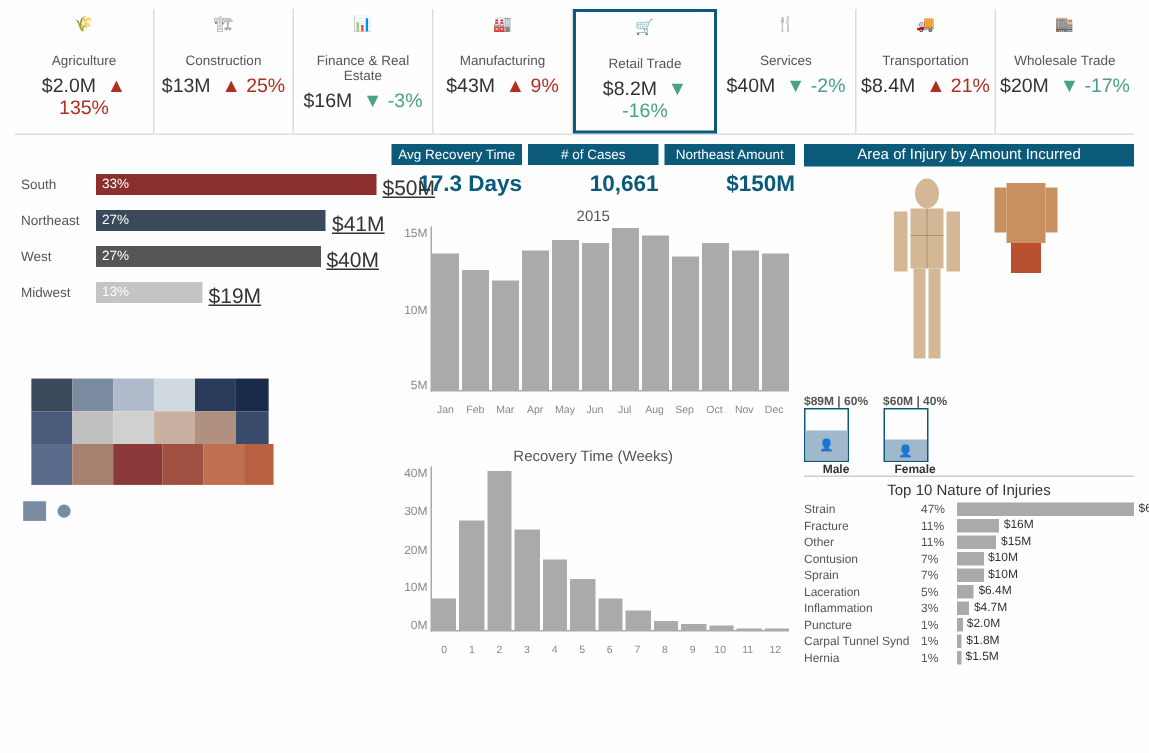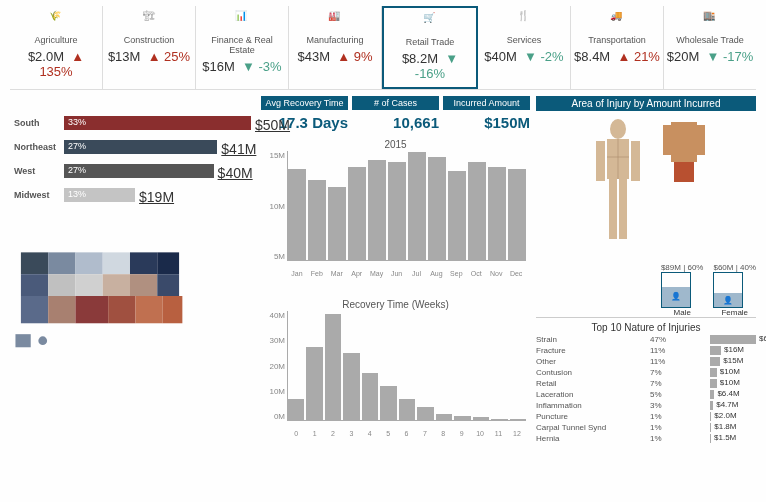--- a/index.html
+++ b/index.html
@@ -33,45 +33,45 @@
 
 .bar-title { background:#0b5a7a; color:#fff; text-align:center; font-size:10px; padding:2px 0; }
 
 .kpi3 { display:flex; gap:4px; margin-bottom:4px; }
 .kpi3 .k { flex:1; }
 .kpi3 .k .lbl { background:#0b5a7a; color:#fff; text-align:center; font-size:9px; padding:2px 0; }
 .kpi3 .k .val { text-align:right; font-size:15px; font-weight:bold; color:#0b5a7a; padding:4px 0; }
 
 .reg-chart { padding:10px 4px; }
 .reg-row { display:flex; align-items:center; margin:10px 0; font-size:9px; }
-.reg-lbl { width:50px; color:#555;font-weight:bold; }
+.reg-lbl { width:50px; color:#555; }
 .reg-bar-wrap { flex:1; position:relative; height:14px; }
 .reg-bar { position:absolute; top:0; height:14px; }
 .reg-pct { position:absolute; left:4px; top:1px; color:#fff; font-size:9px; }
 .reg-val { position:absolute; top:1px; font-size:14px; color:#333;text-decoration:underline; }
 
 .map { margin-top:14px; height:120px; }
 
 .monthly,.recovery { height:140px; position:relative; }
 .ct { text-align:center; font-size:10px; color:#555; margin-bottom:2px; }
 .axis-y { position:absolute; left:0; top:12px; bottom:18px; width:24px; display:flex; flex-direction:column; justify-content:space-between; font-size:8px; color:#888; text-align:right; }
 .plot { position:absolute; left:26px; right:4px; top:12px; bottom:18px; border-left:1px solid #aaa; border-bottom:1px solid #aaa; display:flex; align-items:flex-end; gap:2px; }
 .plot .bar { flex:1; background:#aaa; }
 .axis-x { position:absolute; left:26px; right:4px; bottom:2px; display:flex; font-size:7px; color:#888; }
 .axis-x span { flex:1; text-align:center; }
 
 .body-fig { display:flex; gap:6px; justify-content:center; padding:6px 0; }
-.sex-row { display:flex; justify-content:flex-end; gap:10px; align-items:flex-end; }
+.sex-row { display:flex; gap:10px; align-items:flex-end;font-weight:bold; }
 .sex { text-align:center; font-size:8px; }
 .sex .pct { font-size:8px; color:#555; }
 .sex .box { width:30px; height:36px; border:1px solid #0b5a7a; display:flex; align-items:flex-end; justify-content:center; }
 .sex .fill { width:100%; background:#9fb8cc; display:flex; align-items:center; justify-content:center; }
 
 .top10-title { text-align:center; font-size:10px; color:#333; border-top:1px solid #ccc; padding-top:4px; }
-.t10-row { display:flex; align-items:center; font-size:8px; margin:2px 0;gap:36px; }
+.t10-row { display:flex; align-items:center; font-size:8px; margin:2px 0; }
 .t10-lbl { width:78px; color:#555; white-space:nowrap; overflow:hidden; }
 .t10-pct { width:24px; color:#555; }
 .t10-bar-wrap { flex:1; position:relative; height:9px; }
 .t10-bar { position:absolute; left:0; top:0; height:9px; background:#aaa; }
 .t10-val { position:absolute; top:-1px; font-size:8px; color:#333; }
 </style>
 </head>
 <body>
 <div class="dash">
 
@@ -184,21 +184,21 @@
     <div class="kpi3" id="kpi3">
           <div class="k">
             <div class="lbl">Avg Recovery Time</div>
             <div class="val">17.3 Days</div>
           </div>
           <div class="k">
             <div class="lbl"># of Cases</div>
             <div class="val">10,661</div>
           </div>
           <div class="k">
-            <div class="lbl">Incurred Amount</div>
+            <div class="lbl">Northeast Amount</div>
             <div class="val">$150M</div>
           </div>
         </div>
     <div class="monthly">
       <div class="ct">2015</div>
       <div class="axis-y" id="mY">
             <div>15M</div>
             <div>10M</div>
             <div>5M</div>
           </div>
@@ -337,21 +337,21 @@
           </div>
           <div class="t10-row">
             <div class="t10-lbl">Contusion</div>
             <div class="t10-pct">7%</div>
             <div class="t10-bar-wrap">
               <div class="t10-bar" style="width:14.925373134328357%"></div>
               <span class="t10-val" style="left:calc(14.925373134328357% + 3px)">$10M</span>
             </div>
           </div>
           <div class="t10-row">
-            <div class="t10-lbl">Retail</div>
+            <div class="t10-lbl">Sprain</div>
             <div class="t10-pct">7%</div>
             <div class="t10-bar-wrap">
               <div class="t10-bar" style="width:14.925373134328357%"></div>
               <span class="t10-val" style="left:calc(14.925373134328357% + 3px)">$10M</span>
             </div>
           </div>
           <div class="t10-row">
             <div class="t10-lbl">Laceration</div>
             <div class="t10-pct">5%</div>
             <div class="t10-bar-wrap">

